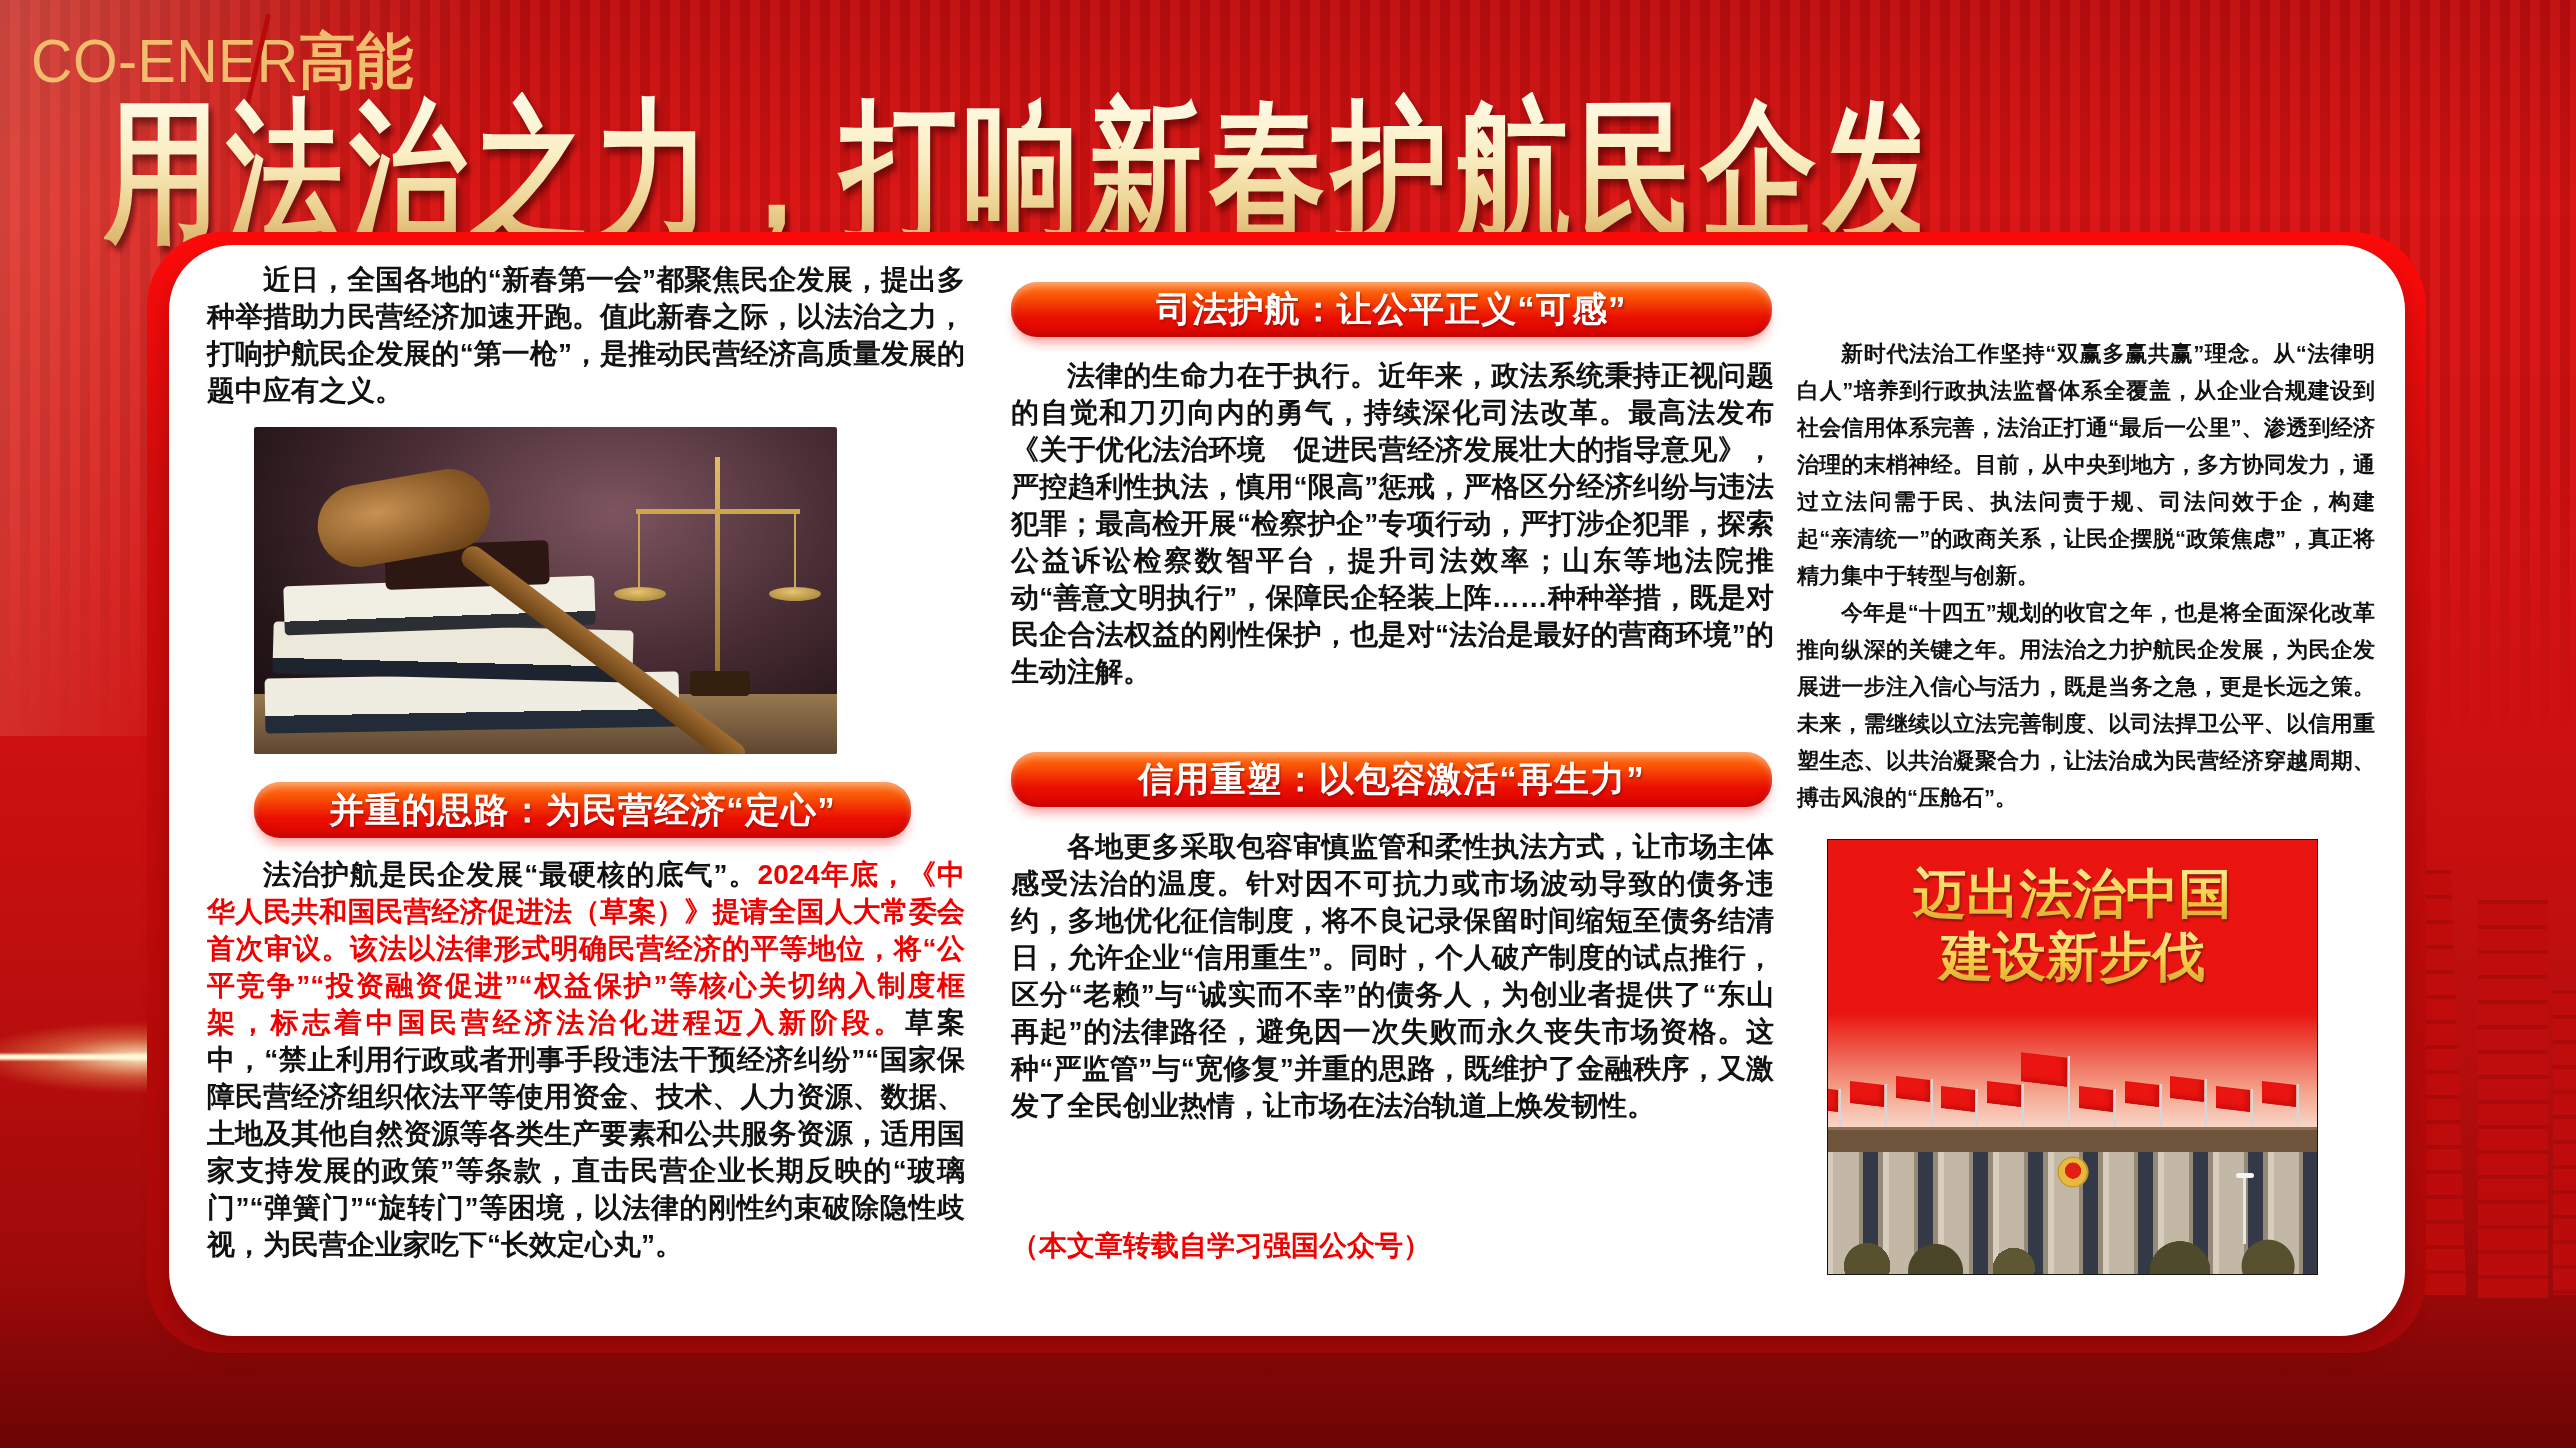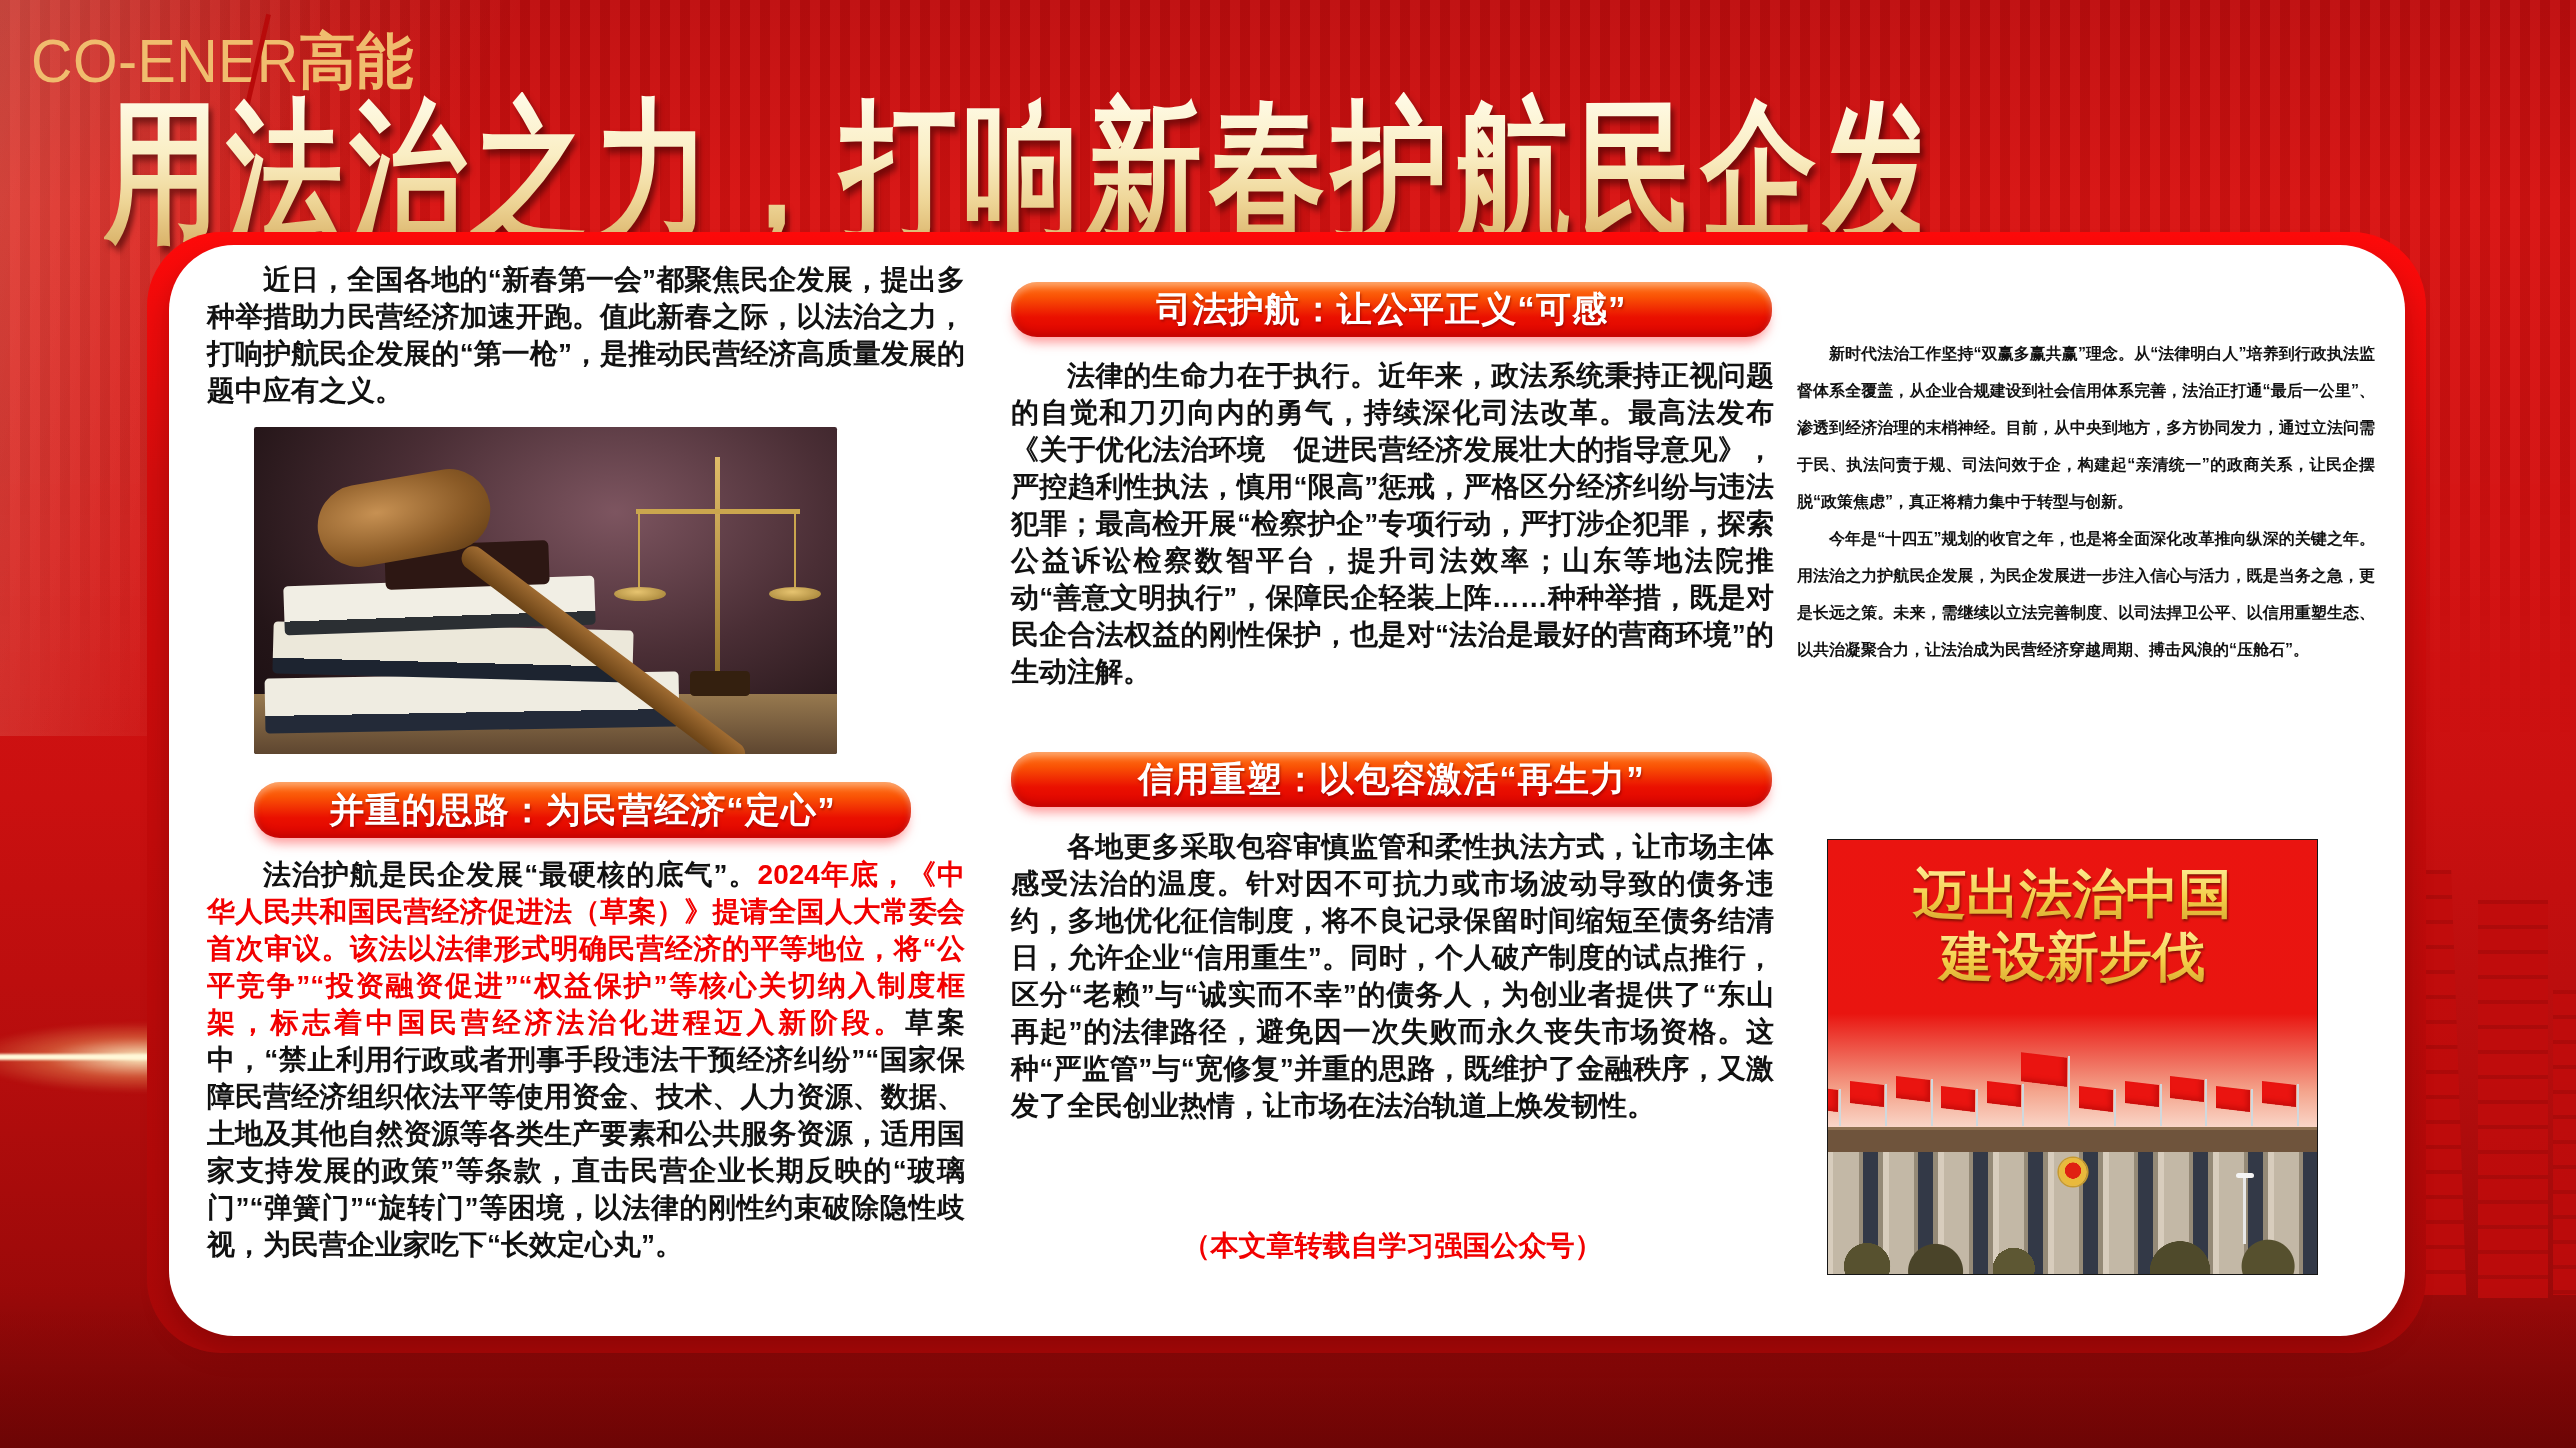--- a/index.html
+++ b/index.html
@@ -56,36 +56,36 @@
     background:linear-gradient(180deg,#ff0a0a 0%,#d40d0d 22%,#a90808 100%);}
   .card{left:169px;top:245px;width:2236px;height:1091px;background:var(--card-white);
     border-radius:65px;box-shadow:0 13px 27px rgba(90,0,0,.35);}
   .col{position:absolute;top:0;height:100%;}
   .col1{left:38px;width:758px;}
   .col2{left:842px;width:763px;}
   .col3{left:1628px;width:578px;}
   .para{margin:0;position:absolute;width:100%;color:var(--text-black);font-weight:700;
     text-align:justify;text-indent:2em;}
   .col1 .para,.col2 .para{font-size:28px;line-height:37px;}
-  .col3 .para{font-size:16px;line-height:37px;position:static;}
+  .col3 .para{font-size:22px;line-height:37px;position:static;}
   .intro{top:16.4px;}
   .mixed{top:611px;}
   .red{color:var(--text-red);}
   .banner{position:absolute;border-radius:26px;display:flex;align-items:center;justify-content:center;
     background:linear-gradient(180deg,var(--banner-orange) 0%,#fa5405 26%,#ea1000 64%,var(--banner-red) 100%);
     box-shadow:0 8.7px 11px -3.3px rgba(255,140,140,.85),inset 0 4.4px 6.5px rgba(255,255,255,.35),inset 0 -4.4px 7.6px rgba(120,0,0,.25);
     color:#fff;font-weight:700;font-size:35px;letter-spacing:1.1px;
     text-shadow:1.1px 1.6px 2.2px rgba(120,0,0,.5);white-space:nowrap;}
   .banner-col1{left:47px;top:537px;width:657px;height:56px;}
   .banner-c2a{left:0;top:37px;width:761px;height:55px;}
   .banner-c2b{left:0;top:507px;width:761px;height:55px;}
   .banner-c3{left:0;top:16.4px;width:575px;height:56px;}
   .para-c2a{top:112px;}
   .para-c2b{top:583px;}
-  .footnote{top:982px;text-align:center;text-indent:0;color:var(--text-red);font-size:30.5px;}
+  .footnote{top:982px;text-align:left;text-indent:0;color:var(--text-red);font-size:30.5px;}
   .col3-flow{position:absolute;left:0;top:90px;width:100%;}
   
   .photo1{left:47px;top:182px;width:583px;height:327px;overflow:hidden;border-radius:2.2px;
     background:radial-gradient(ellipse at 62% 26%,#7d5560 0%,#4a2e35 42%,#241518 76%,#170d10 100%);}
   .ph{position:absolute;}
   .ph-table{left:0;bottom:0;width:100%;height:60px;background:linear-gradient(180deg,#97794f,#5e4630);}
   .ph-book{border-radius:4.4px;}
   .ph-book3{left:11px;top:248px;width:414px;height:55px;transform:rotate(-1deg);
     background:linear-gradient(180deg,#efece1 0 68%,#232a38 68% 100%);}
   .ph-book2{left:19px;top:199px;width:360px;height:52px;transform:rotate(1.5deg);

